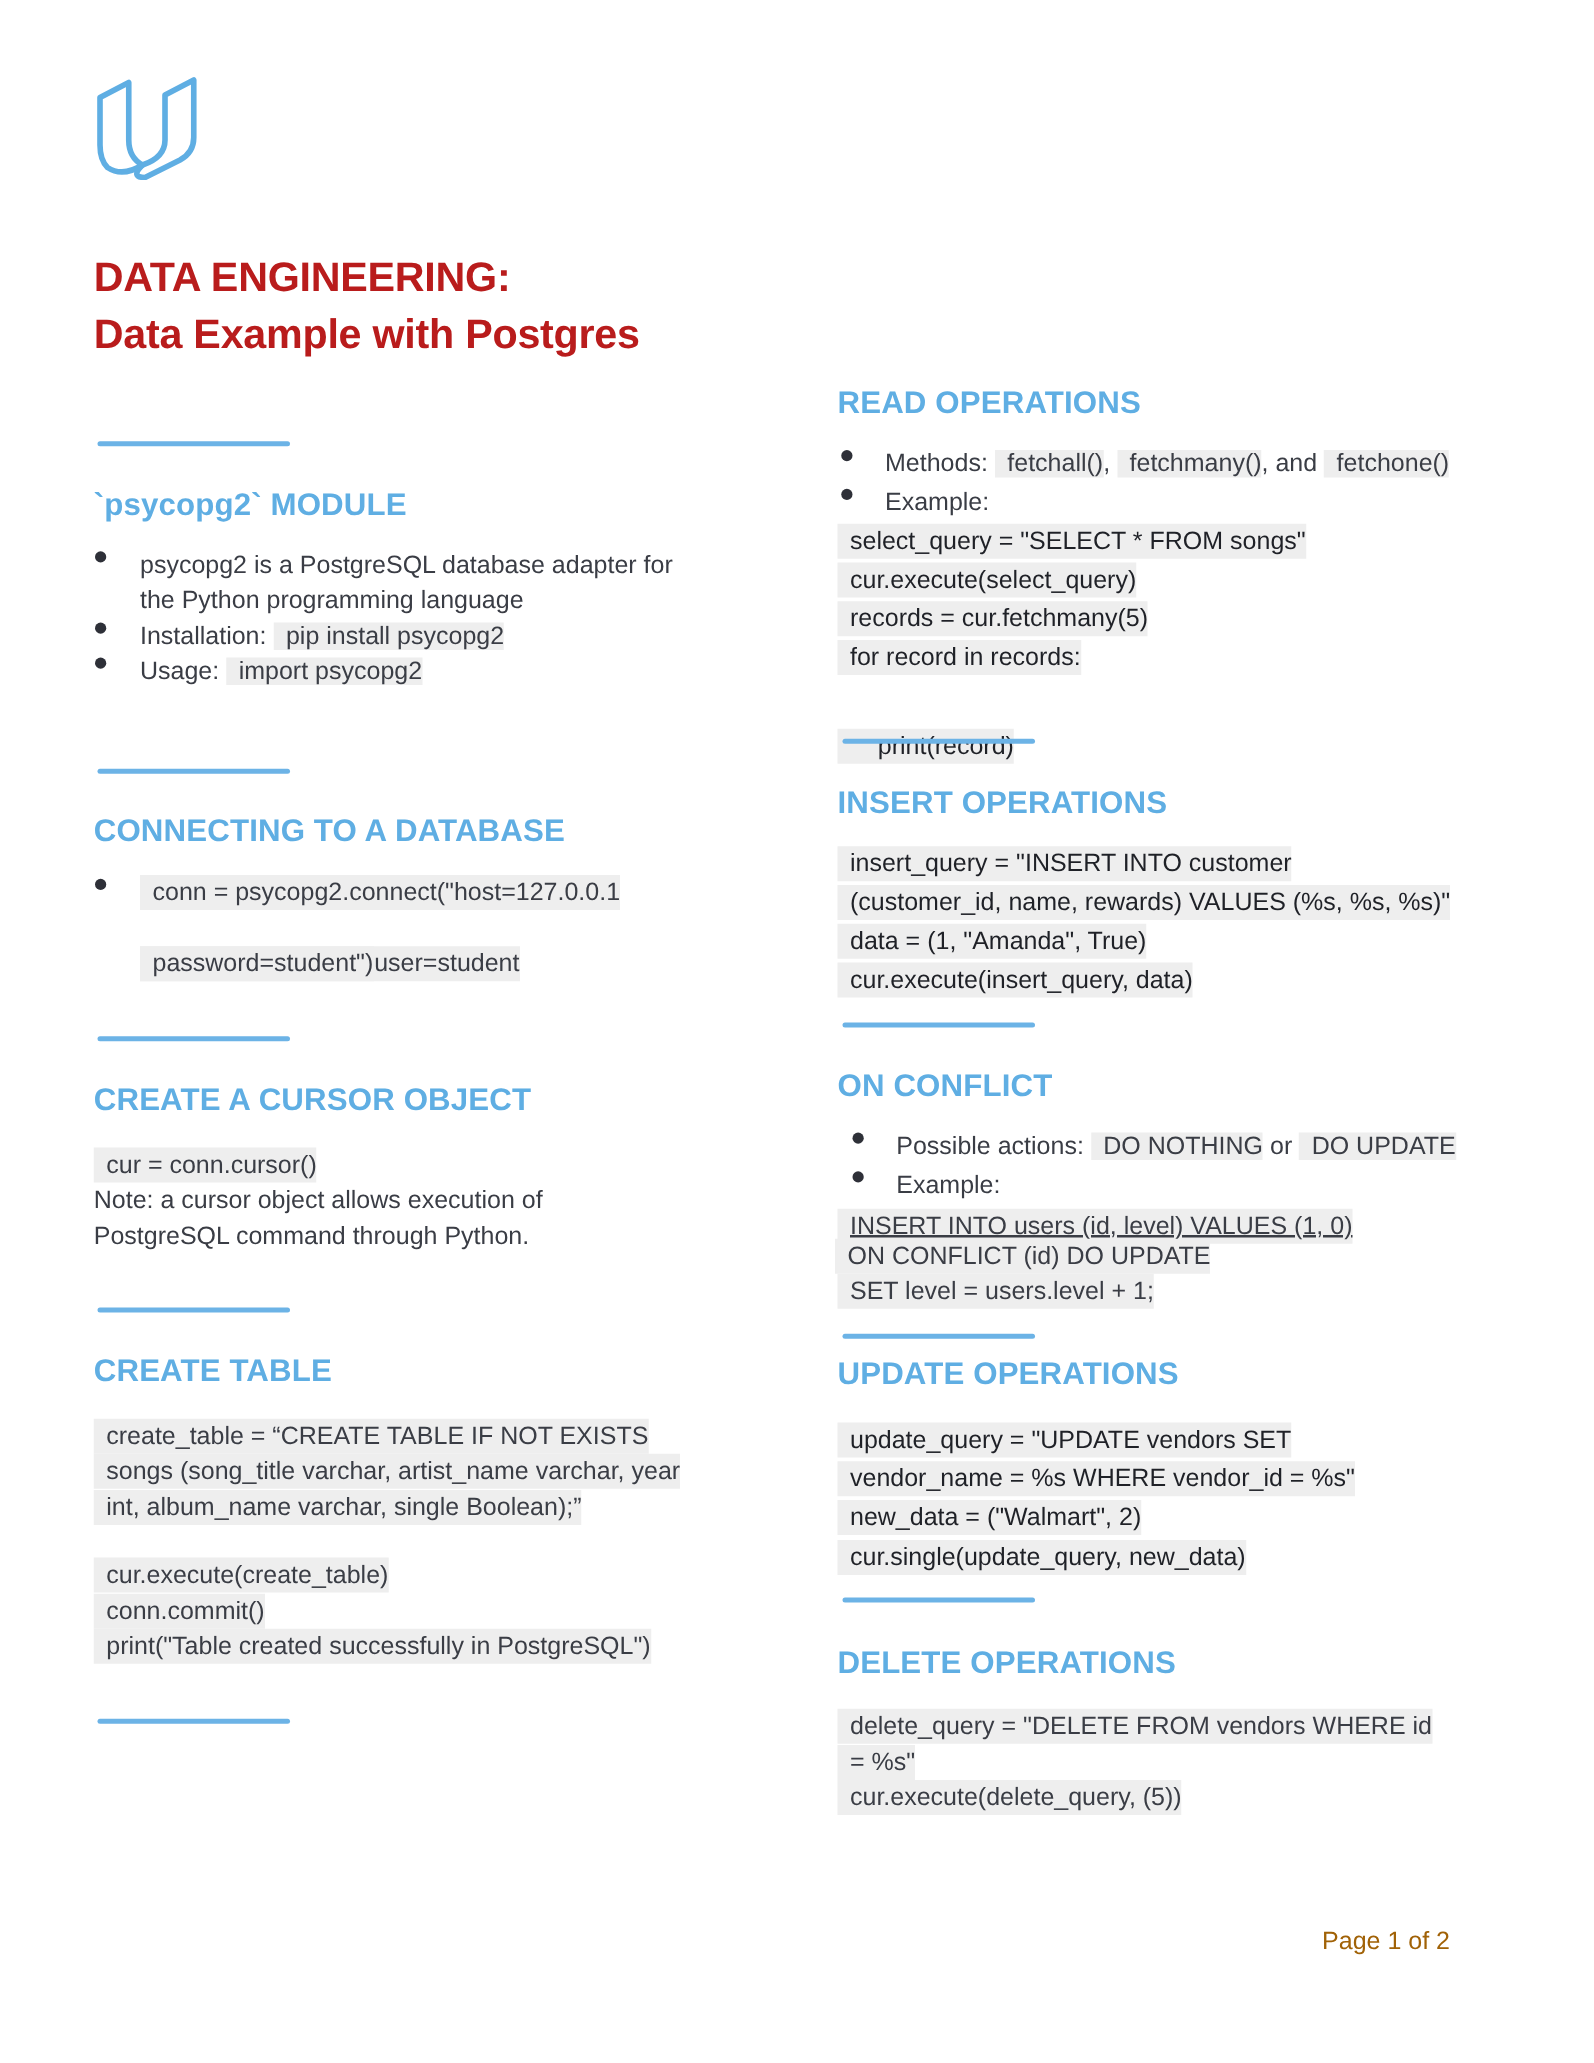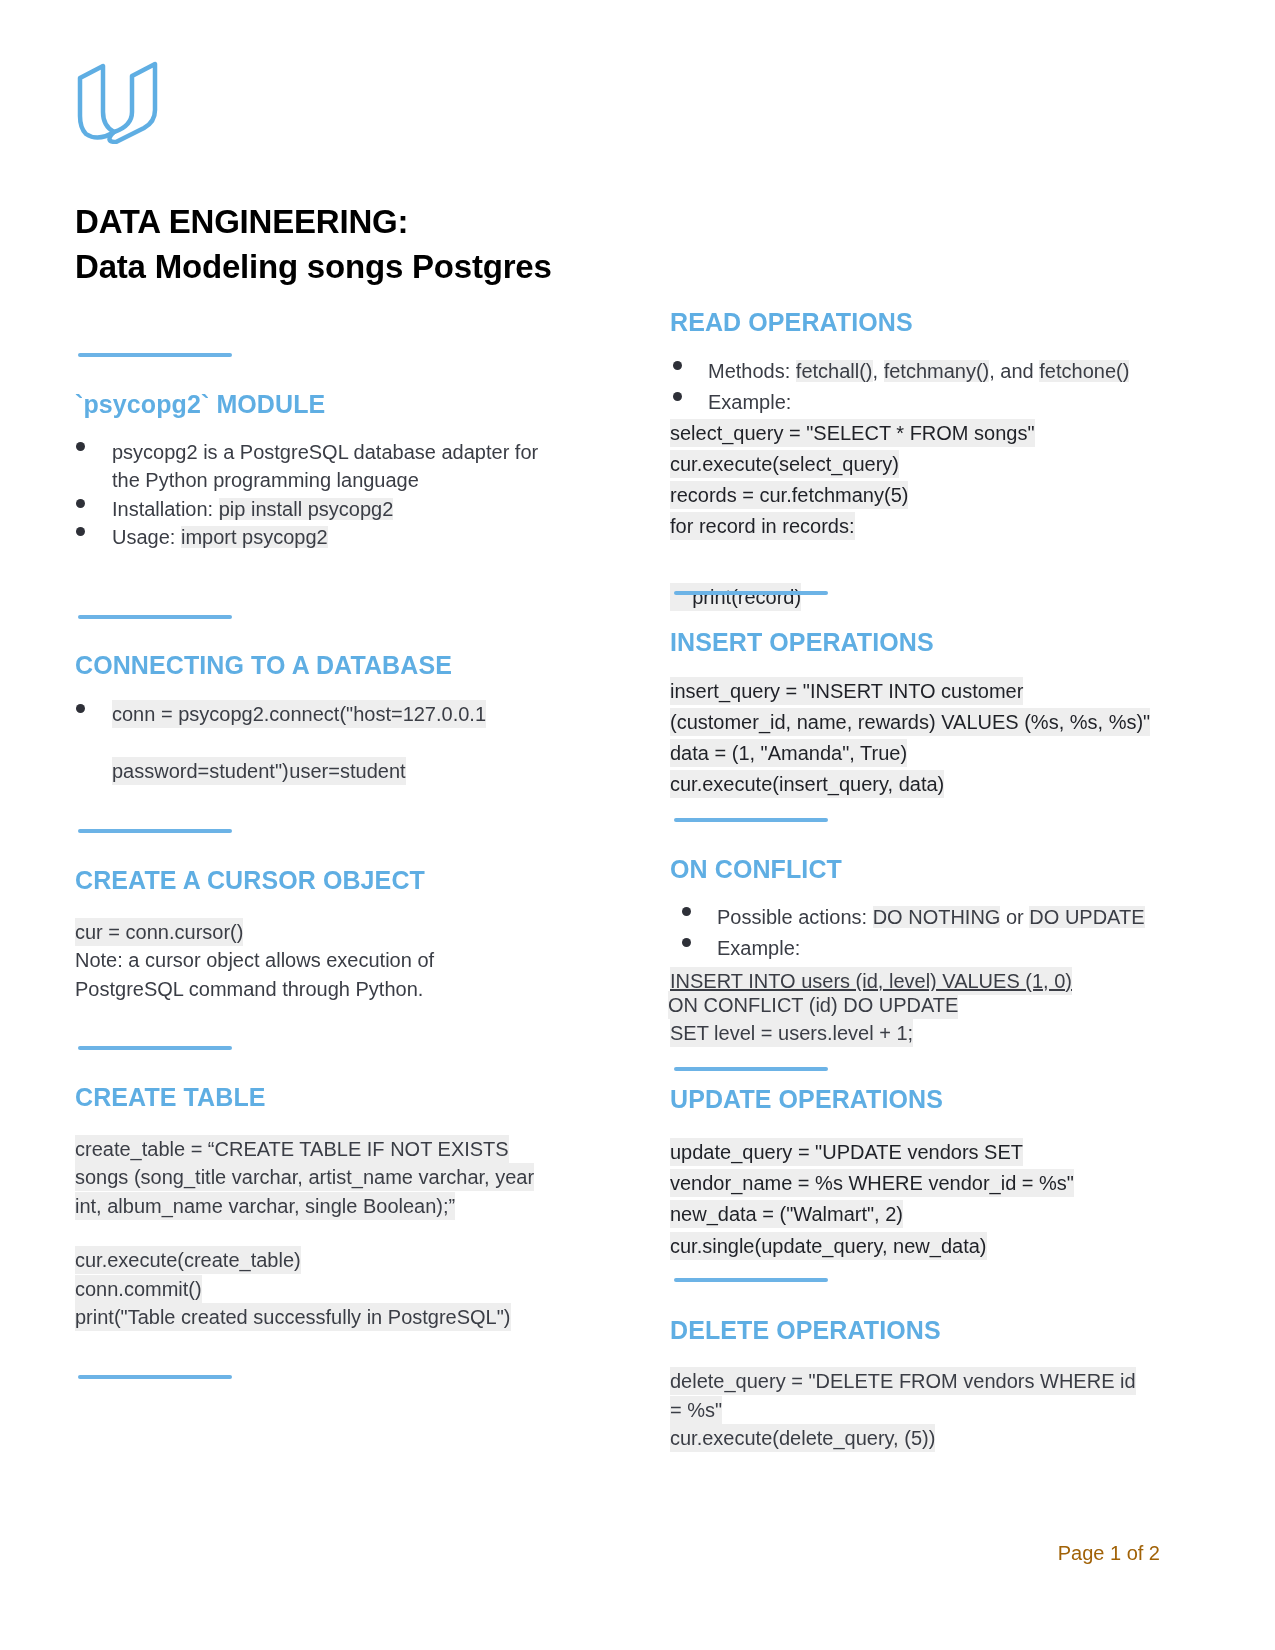--- a/index.html
+++ b/index.html
@@ -1,41 +1,41 @@
 <!DOCTYPE html>
 <html><head>
 <meta charset="utf-8">
 <style>
   html, body { margin: 0; padding: 0; background: #ffffff; }
   body { width: 1275px; height: 1650px; position: relative; overflow: hidden;
          font-family: "Liberation Sans", "DejaVu Sans", sans-serif; color: #3a3d45; }
   .abs { position: absolute; }
   .logo { left: 76px; top: 60px; width: 84px; height: 84px; }
-  .title { left: 75px; font-weight: bold; color: #000000; font-size: 33px; line-height: 40px; white-space: nowrap; letter-spacing: -0.2px; }
+  .title { left: 75px; font-weight: bold; color: #b91c1c; font-size: 33px; line-height: 40px; white-space: nowrap; letter-spacing: -0.2px; }
   .heading { font-weight: bold; color: #5faee3; font-size: 25px; line-height: 30px; white-space: nowrap; letter-spacing: 0.1px; }
   .divider { width: 154px; height: 4px; background: #6cb3e6; border-radius: 2px; }
   .line { font-size: 20px; line-height: 28px; white-space: nowrap; color: #3a3d45; }
   .code { color: #1f2127; }
-  .hl { background: #eeeeee; }
+  .hl { background: #eeeeee; padding-left: 10px; }
   .bullet-dot { display: inline-block; width: 9px; height: 9px; border-radius: 50%; background: #2e3038; vertical-align: middle; margin-top: -3px; }
   .bullet { position: absolute; }
   .footer { font-size: 20px; line-height: 28px; color: #a16207; white-space: nowrap; }
 </style>
 </head>
 <body>
 
 <div class="abs logo">
   <svg width="84" height="84" viewBox="0 0 84 84" fill="none" stroke="#5faee3" stroke-width="4.5" stroke-linejoin="round" stroke-linecap="round">
     <path d="M4 18 L27 6 L27 52 Q27 66 38 72 Q22 82 10 74 Q4 68 4 56 Z"></path>
     <path d="M56 16 L79 4 L79 50 Q79 62 68 68 L40 82 Q28 82 38 72 Q56 66 56 52 Z"></path>
   </svg>
 </div>
 
 <div class="abs title" style="top:202px;">DATA ENGINEERING:</div>
-<div class="abs title" style="top:247px;">Data Modeling songs Postgres</div>
+<div class="abs title" style="top:247px;">Data Example with Postgres</div>
 
 <div class="abs divider" style="left:78px; top:353px;"></div>
 <div class="abs heading" style="left:75px; top:389px;">`psycopg2` MODULE</div>
 
 <span class="bullet" style="left:76px; top:438px;"><span class="bullet-dot"></span></span>
 <div class="abs line" style="left:112px; top:438px;">psycopg2 is a PostgreSQL database adapter for</div>
 <div class="abs line" style="left:112px; top:466px;">the Python programming language</div>
 <span class="bullet" style="left:76px; top:495px;"><span class="bullet-dot"></span></span>
 <div class="abs line" style="left:112px; top:495px;"><span>Installation: </span><span class="hl">pip install psycopg2</span></div>
 <span class="bullet" style="left:76px; top:523px;"><span class="bullet-dot"></span></span>

